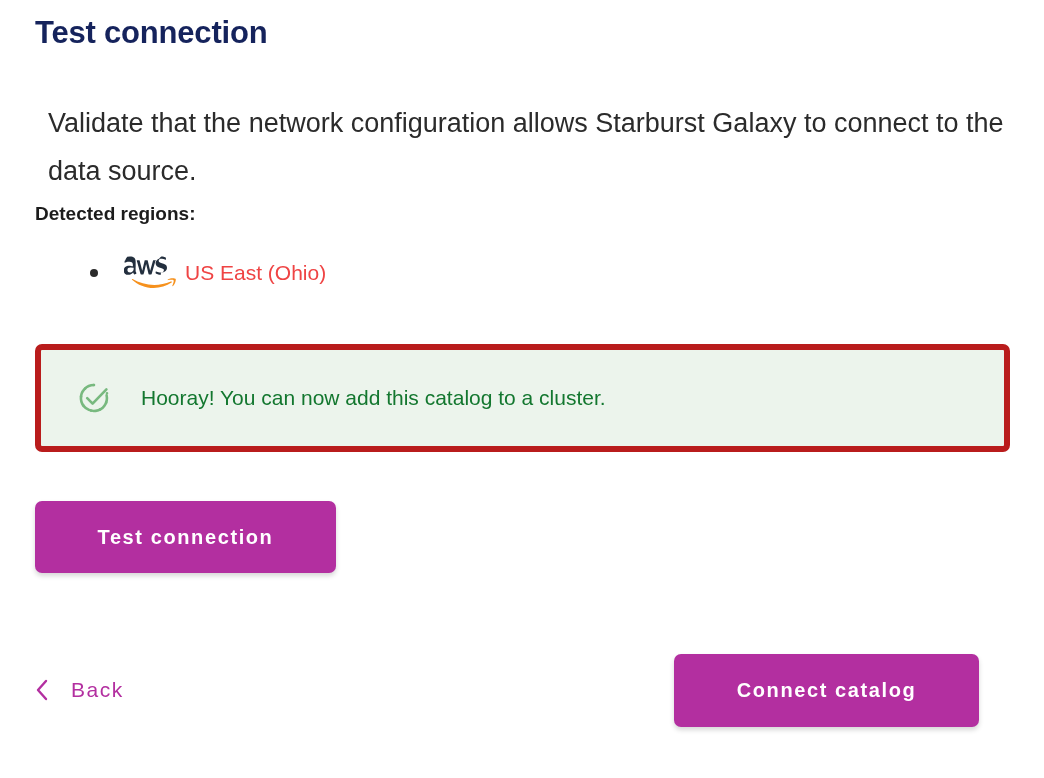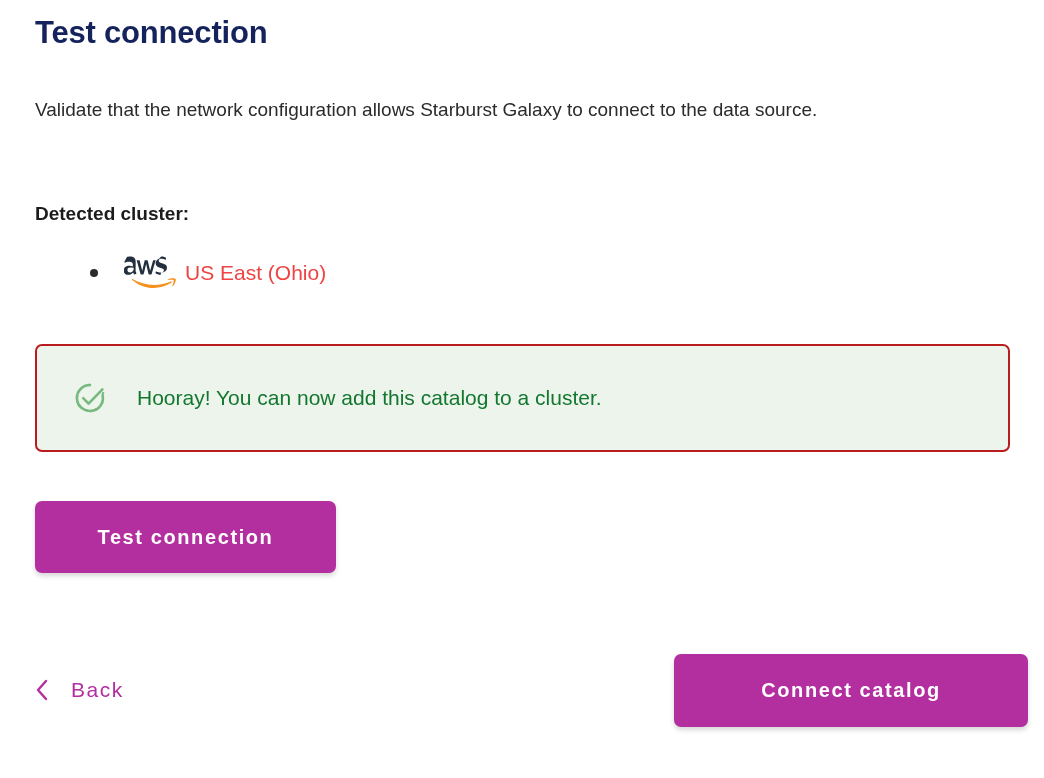--- a/index.html
+++ b/index.html
@@ -41,22 +41,22 @@
     color: #15235c;
     white-space: nowrap;
   }
 
   
   .intro {
     position: absolute;
     left: 34px;
     top: 86px;
     width: 960px;
-    margin: 0;
-    font-size: 19px;
+    margin: 13px;
+    font-size: 27px;
     line-height: 48px;
     font-weight: normal;
     color: #2b2b2b;
   }
 
   
   .regions-label {
     position: absolute;
     left: 34px;
     top: 200px;
@@ -112,21 +112,21 @@
 
   
   .success-banner {
     position: absolute;
     left: 34px;
     top: 344px;
     width: 975px;
     height: 108px;
     box-sizing: border-box;
     background: #ecf4ec;
-    border: 2px solid #b91c1c;
+    border: 6px solid #b91c1c;
     border-radius: 7px;
     display: flex;
     align-items: center;
   }
   .success-icon {
     width: 40px;
     height: 40px;
     flex: none;
     margin-left: 33px;
     margin-right: 27px;
@@ -161,21 +161,21 @@
   .btn-test-connection {
     left: 34px;
     top: 501px;
     width: 301px;
     height: 72px;
   }
 
   .btn-connect-catalog {
     left: 673px;
     top: 654px;
-    width: 354px;
+    width: 305px;
     height: 73px;
   }
 
   
   .back-link {
     position: absolute;
     left: 33px;
     top: 668px;
     height: 44px;
     display: flex;
@@ -203,21 +203,21 @@
 </style>
 </head>
 <body>
 
 <div class="page">
 
   <h1 class="page-title">Test connection</h1>
 
   <p class="intro">Validate that the network configuration allows Starburst Galaxy to connect to the data source.</p>
 
-  <p class="regions-label">Detected cluster:</p>
+  <p class="regions-label">Detected regions:</p>
 
   <ul class="regions-list">
     <li class="region-item">
       <span class="region-bullet"></span>
       <span class="aws-logo">
         <svg width="53" height="34" viewBox="0 0 53 34" xmlns="http://www.w3.org/2000/svg">
           <g fill="#232f3e">
             <path d="M11.6 14.2c0 .6.06 1.1.18 1.45.13.36.3.75.54 1.17.08.13.11.27.11.38 0 .17-.1.33-.31.49l-1.02.68a.78.78 0 0 1-.42.15c-.16 0-.33-.08-.49-.23a5.1 5.1 0 0 1-.59-.77c-.16-.28-.33-.6-.51-.98-1.29 1.52-2.9 2.28-4.85 2.28-1.39 0-2.49-.4-3.3-1.19-.81-.79-1.22-1.85-1.22-3.17 0-1.4.5-2.54 1.5-3.4 1.01-.86 2.35-1.29 4.04-1.29.56 0 1.13.05 1.74.13.6.08 1.23.2 1.88.35v-1.2c0-1.26-.26-2.14-.78-2.65-.53-.51-1.43-.76-2.71-.76-.58 0-1.18.07-1.79.21-.62.14-1.22.32-1.8.55-.27.12-.47.19-.59.22-.12.04-.2.05-.27.05-.23 0-.35-.17-.35-.52v-.82c0-.27.04-.47.12-.59.08-.12.23-.24.46-.35A9.4 9.4 0 0 1 3.27.79 10.1 10.1 0 0 1 5.88.45c1.99 0 3.45.45 4.39 1.36.93.9 1.4 2.28 1.4 4.12v5.43h-.07zM5.67 16.45c.54 0 1.1-.1 1.69-.3a3.66 3.66 0 0 0 1.56-1.05c.27-.32.47-.68.57-1.09.1-.41.16-.9.16-1.48v-.71a13.3 13.3 0 0 0-3.02-.38c-1.08 0-1.87.21-2.4.65-.53.44-.79 1.06-.79 1.87 0 .76.2 1.33.6 1.71.38.4.94.58 1.63.58zM17.4 18.4c-.31 0-.52-.05-.66-.17-.14-.1-.26-.34-.37-.66L12.93 5.3c-.11-.34-.17-.56-.17-.68 0-.27.14-.42.41-.42h1.58c.33 0 .55.06.67.17.14.11.25.34.35.66l2.46 9.7 2.29-9.7c.08-.34.19-.56.32-.66.14-.11.38-.17.69-.17h1.29c.33 0 .55.06.69.17.13.1.25.33.32.66l2.32 9.82L28.9 5.03c.1-.34.22-.56.35-.66.14-.11.35-.17.67-.17h1.5c.27 0 .42.14.42.42 0 .08-.2.17-.4.27-.2.11-.5.25-.1.45l-3.53 12.25c-.1.34-.22.56-.36.66-.14.11-.35.17-.65.17h-1.39c-.33 0-.55-.06-.69-.18-.13-.11-.25-.34-.32-.68l-2.28-9.45-2.26 9.44c-.8.34-.19.57-.32.68-.14.12-.37.18-.69.18H17.4zM36.83 18.84c-.89 0-1.78-.1-2.63-.31-.86-.2-1.52-.43-1.97-.69-.27-.16-.46-.33-.53-.49a1.24 1.24 0 0 1-.1-.49v-.86c0-.35.13-.52.38-.52.1 0 .2.02.3.05.1.04.25.1.42.17.57.25 1.19.45 1.85.59.67.13 1.33.2 2 .2 1.06 0 1.88-.18 2.45-.56.57-.37.87-.91.87-1.61 0-.48-.15-.88-.46-1.21-.31-.33-.89-.63-1.73-.91l-2.49-.78c-1.25-.4-2.18-.99-2.75-1.77-.57-.77-.86-1.63-.86-2.54 0-.73.16-1.38.47-1.94.31-.56.73-1.05 1.25-1.44a5.5 5.5 0 0 1 1.81-.91A7.6 7.6 0 0 1 37.3.5c.38 0 .78.02 1.16.07.4.05.76.12 1.12.19.34.08.67.17.98.27.31.1.55.2.72.3.24.14.41.28.51.43.1.14.15.33.15.58v.79c0 .35-.13.53-.38.53-.13 0-.35-.07-.63-.2a7.58 7.58 0 0 0-3.18-.64c-.96 0-1.72.15-2.24.47-.53.31-.8.79-.8 1.47 0 .47.17.88.51 1.2.34.33.98.66 1.89.95l2.44.78c1.23.4 2.12.95 2.65 1.66.53.71.79 1.52.79 2.42 0 .75-.15 1.43-.45 2.03a4.7 4.7 0 0 1-1.27 1.54c-.54.43-1.19.75-1.94.97-.79.24-1.61.36-2.5.36z"></path>
           </g>
           <g fill="#f6911d">

